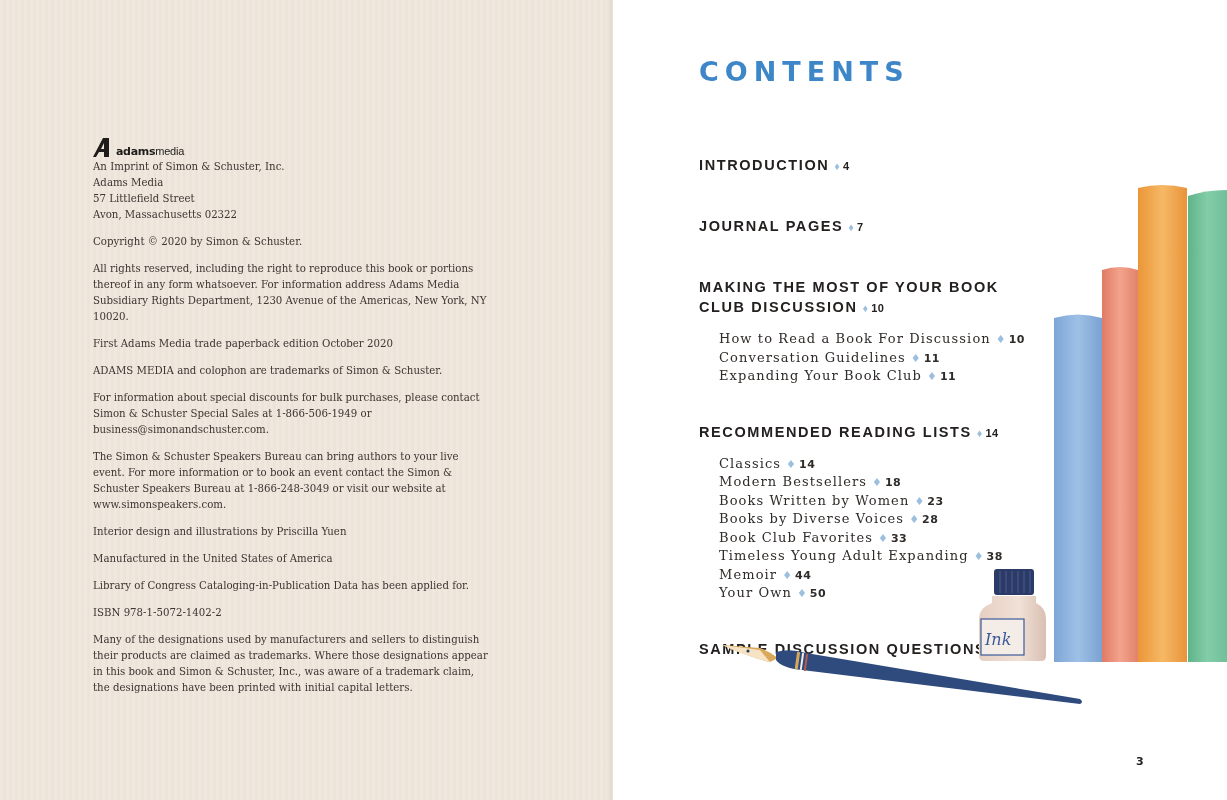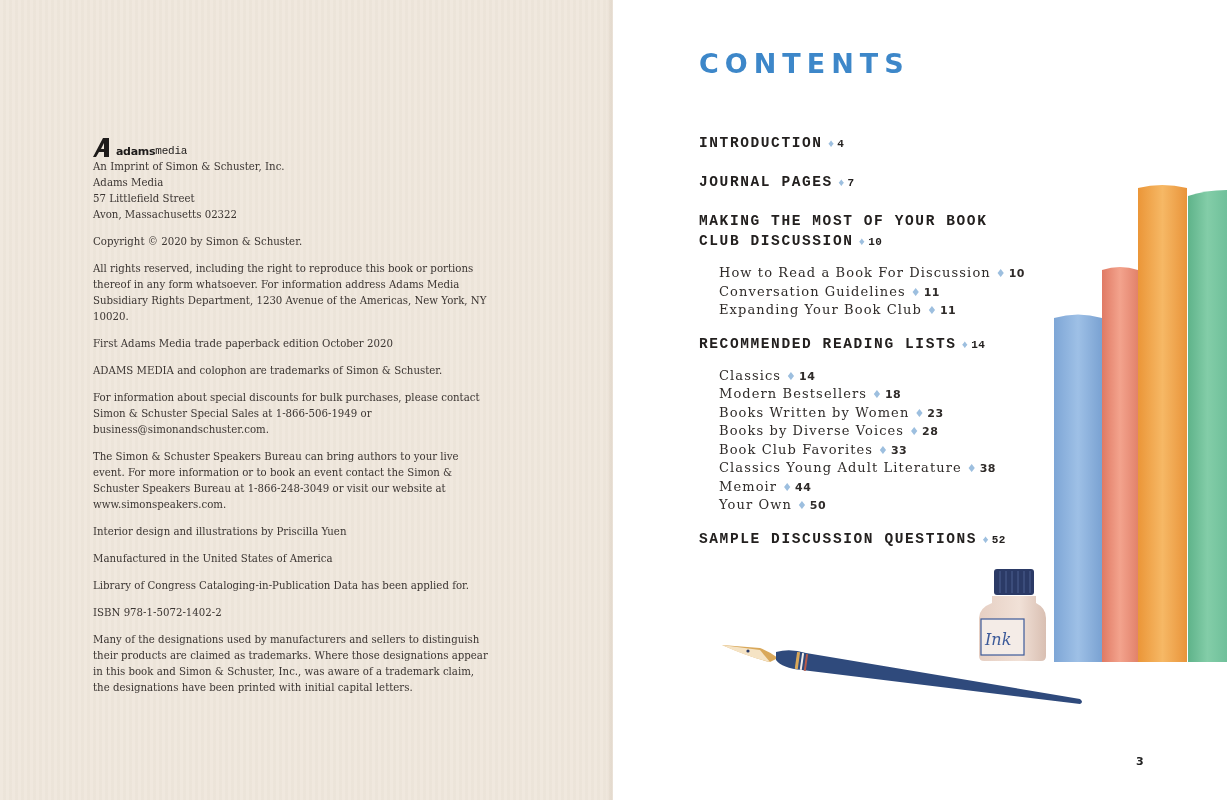--- a/index.html
+++ b/index.html
@@ -12,30 +12,30 @@
   .gutter { position:absolute; left:606px; top:0; width:8px; height:800px;
     background:linear-gradient(90deg, rgba(0,0,0,0) 0%, rgba(180,160,140,0.15) 70%, rgba(255,255,255,0) 100%); }
   .right-page { position:absolute; left:613px; top:0; width:614px; height:800px; background:#ffffff; }
 
   .copyright { position:absolute; left:93px; top:135px; width:400px;
     font-family:"DejaVu Serif", serif; font-size:10.2px; color:#3b3532; line-height:16px; }
   .logo { display:flex; align-items:flex-end; height:22px; margin-bottom:2px; }
   .logo .mark { width:22px; height:19px; position:relative; margin-right:1px; }
   .logo .mark svg { display:block; }
   .logo .brand-bold { font-family:"DejaVu Sans", sans-serif; font-weight:bold; font-size:11px; color:#1e1b1a; letter-spacing:-0.3px; line-height:11px; }
-  .logo .brand-light { font-family:Liberation Mono, monospace; font-size:11px; color:#1e1b1a; line-height:11px; letter-spacing:-0.2px; }
+  .logo .brand-light { font-family:Liberation Sans, sans-serif; font-size:11px; color:#1e1b1a; line-height:11px; letter-spacing:-0.2px; }
   .copyright p { margin:0 0 11px 0; }
   .copyright .addr { margin-bottom:11px; }
   .copyright .addr div { white-space:nowrap; }
   .printline { word-spacing:4px; letter-spacing:0.5px; }
 
-  .contents-title { position:absolute; left:699px; top:48px;
+  .contents-title { position:absolute; left:699px; top:56px;
     font-family:"DejaVu Sans", sans-serif; font-weight:bold; font-size:27px; letter-spacing:6px; color:#3d87c9; }
   .toc { position:absolute; left:699px; top:133px; width:320px; }
-  .toc .sec { font-family:Liberation Mono, monospace; font-weight:bold; font-size:14.5px; letter-spacing:1.6px; color:#23201f; line-height:20px; }
+  .toc .sec { font-family:Liberation Sans, sans-serif; font-weight:bold; font-size:14.5px; letter-spacing:1.6px; color:#23201f; line-height:20px;margin-top:22px; }
   .toc .sec .dia, .toc .sub .dia { color:#9dbfdf; font-size:11px; margin:0 3px 0 5px; letter-spacing:0; }
   .toc .sec .pg { font-size:11px; letter-spacing:0.5px; }
   .toc .sub { font-family:"DejaVu Serif", serif; font-size:13px; letter-spacing:1.1px; color:#2f2b29; line-height:17.5px; padding-left:20px; white-space:nowrap; }
   .toc .sub .pg { font-family:"DejaVu Sans", sans-serif; font-weight:bold; font-size:11px; letter-spacing:0.5px; }
   .gap-s { height:18px; } .gap-m { height:14px; } .gap-l { height:12px; }
 
   .page-number { position:absolute; left:1136px; top:755px; font-family:"DejaVu Sans", sans-serif; font-weight:bold; font-size:11px; color:#222; }
 
   .illus { position:absolute; left:0; top:0; width:1227px; height:800px; pointer-events:none; }
   .illus > * { pointer-events:auto; }
@@ -99,21 +99,21 @@
   <div class="gap-m"></div>
   <div class="sec">
     <span>RECOMMENDED READING LISTS</span><span class="dia">♦</span><span class="pg">14</span>
   </div>
   <div class="gap-l"></div>
   <div class="sub"><span>Classics</span><span class="dia">♦</span><span class="pg">14</span></div>
   <div class="sub"><span>Modern Bestsellers</span><span class="dia">♦</span><span class="pg">18</span></div>
   <div class="sub"><span>Books Written by Women</span><span class="dia">♦</span><span class="pg">23</span></div>
   <div class="sub"><span>Books by Diverse Voices</span><span class="dia">♦</span><span class="pg">28</span></div>
   <div class="sub"><span>Book Club Favorites</span><span class="dia">♦</span><span class="pg">33</span></div>
-  <div class="sub"><span>Classics Young Adult Literature</span><span class="dia">♦</span><span class="pg">38</span></div>
+  <div class="sub"><span>Timeless Young Adult Expanding</span><span class="dia">♦</span><span class="pg">38</span></div>
   <div class="sub"><span>Memoir</span><span class="dia">♦</span><span class="pg">44</span></div>
   <div class="sub"><span>Your Own</span><span class="dia">♦</span><span class="pg">50</span></div>
   <div class="gap-m"></div>
   <div class="sec">
     <span>SAMPLE DISCUSSION QUESTIONS</span><span class="dia">♦</span><span class="pg">52</span>
   </div>
 </div>
 
 <svg class="illus" width="1227" height="800" viewBox="0 0 1227 800">
   <defs>

